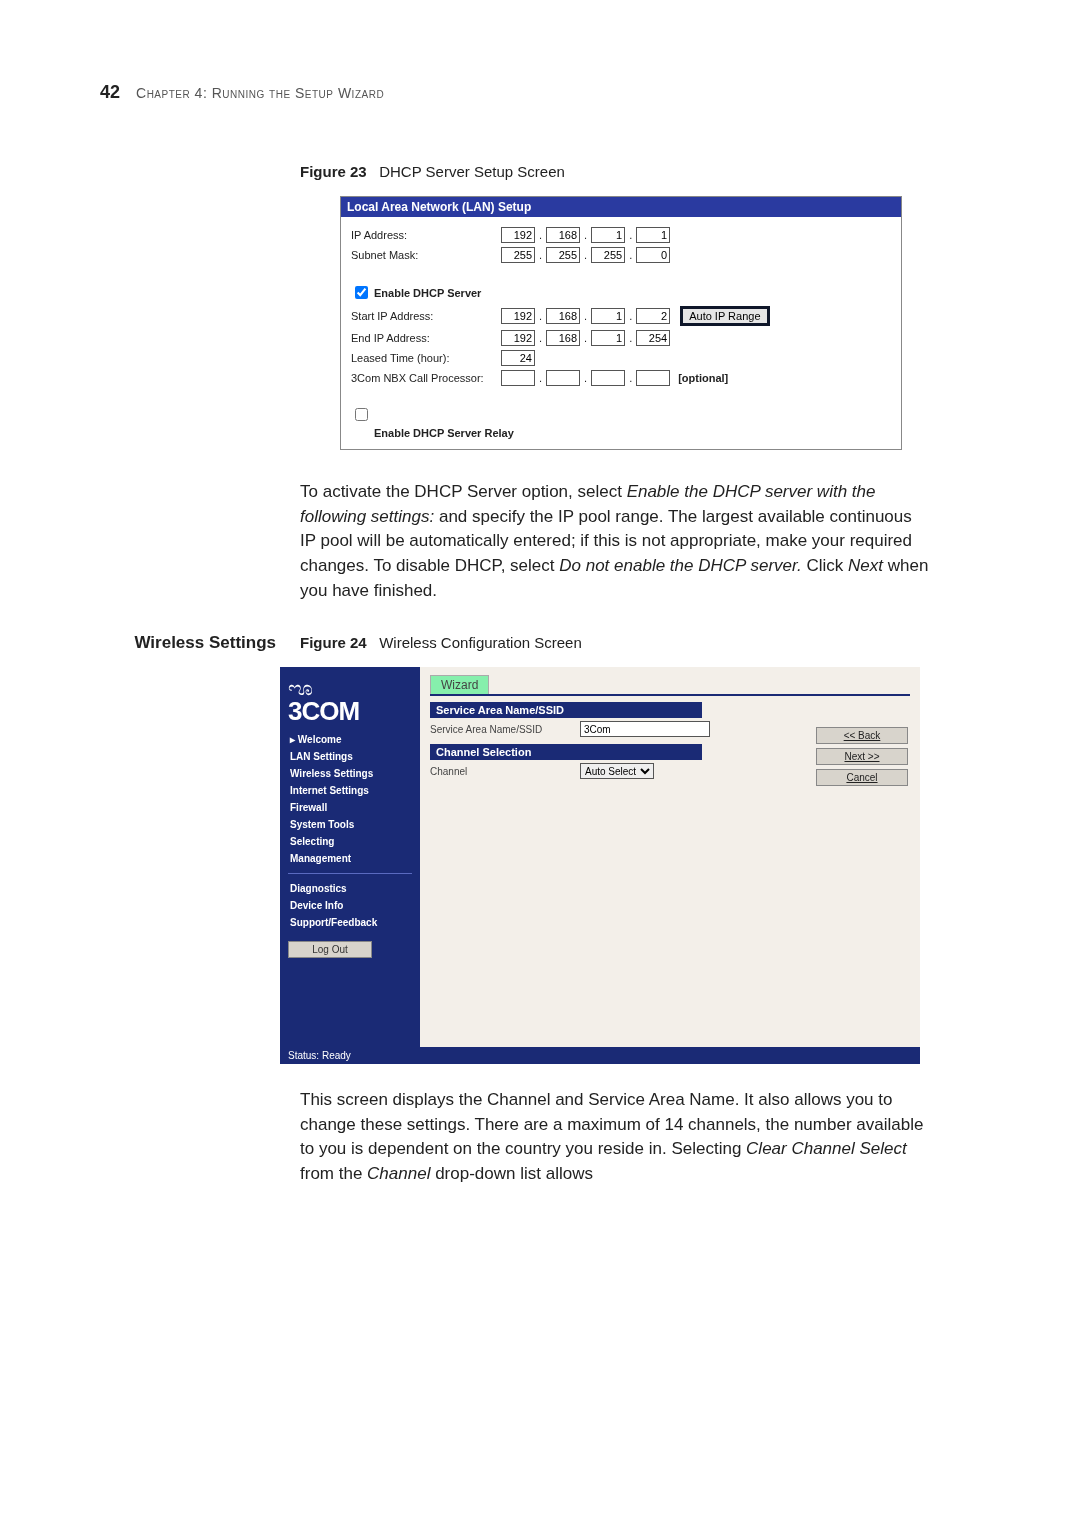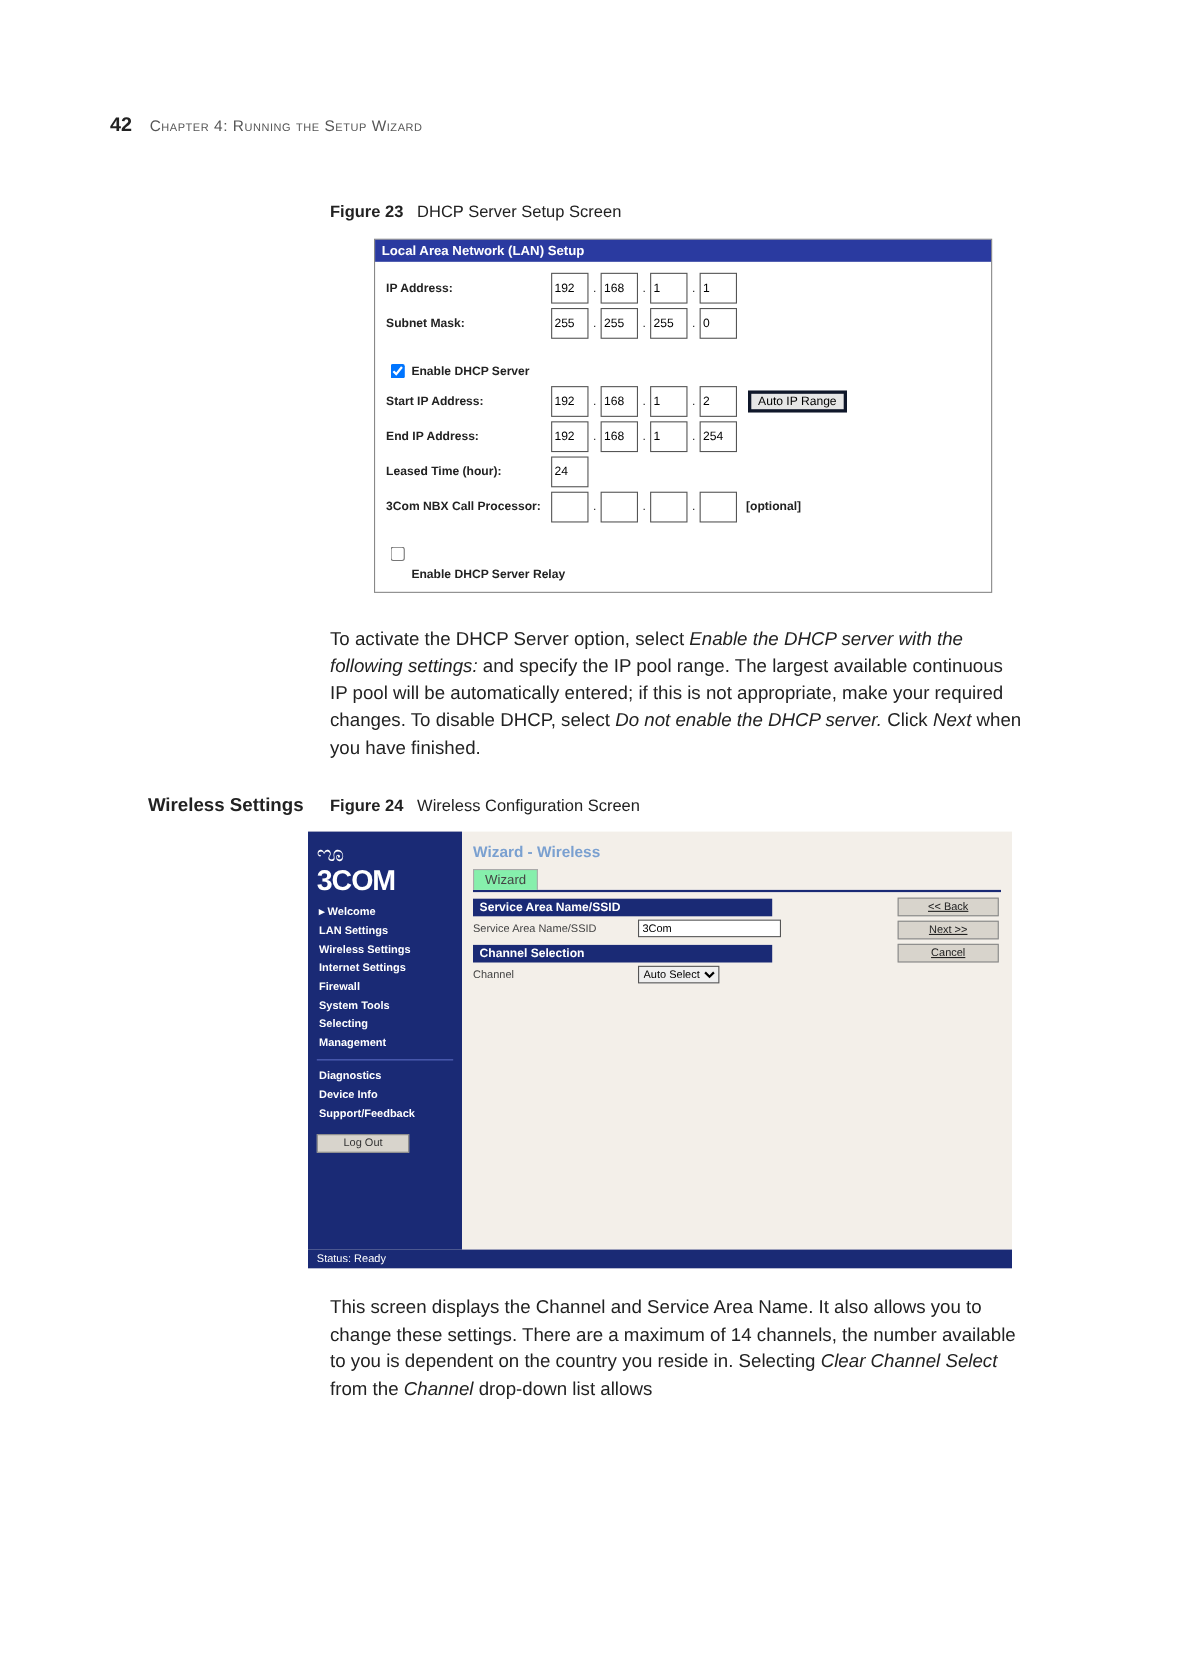--- a/index.html
+++ b/index.html
@@ -6,21 +6,21 @@
     margin: 0;
     background: #fff;
     font-family: "Helvetica Neue", Arial, sans-serif;
     color: #222;
   }
   .page {
     width: 1080px;
     height: 1527px;
     position: relative;
     box-sizing: border-box;
-    padding: 103px 150px 0 100px;
+    padding: 82px 150px 0 100px;
   }
   .header-line {
     display: flex;
     align-items: baseline;
     gap: 16px;
     font-size: 14px;
     color: #555;
     margin-bottom: 60px;
   }
   .page-num {
@@ -55,28 +55,28 @@
     font-size: 12px;
   }
   .fig23-body { padding: 6px 10px; }
   .row {
     display: flex;
     align-items: center;
     margin: 4px 0;
   }
   .row label.lbl {
     width: 150px;
-    font-weight: 700;
+    font-weight: 400;
   }
   .oct {
     width: 34px;
-    height: 28px;
+    height: 16px;
     font-size: 11px;
     border: 1px solid #555;
-    text-align: left;
+    text-align: right;
     padding: 0 2px;
     box-sizing: border-box;
   }
   .dot { margin: 0 4px; }
   .btn {
     border: 3px solid #0f172a;
     background: #e6e6e6;
     font-size: 11px;
     padding: 1px 6px;
     margin-left: 10px;
@@ -365,21 +365,20 @@
       <div class="nav-item">System Tools</div>
       <div class="nav-item">Selecting</div>
       <div class="nav-item">Management</div>
       <div class="nav-sep"></div>
       <div class="nav-item">Diagnostics</div>
       <div class="nav-item">Device Info</div>
       <div class="nav-item">Support/Feedback</div>
       <div class="logout">Log Out</div>
     </div>
     <div class="fig24-right">
-      <div class="sub-title">Wizard - Wireless</div>
       <div class="tabline">
         <span class="tab">Wizard</span>
       </div>
 
       <div class="panel-head">Service Area Name/SSID</div>
       <div class="panel-row">
         <span class="plbl">Service Area Name/SSID</span>
         <input class="txt" value="3Com" style="">
       </div>
       <div class="panel-head">Channel Selection</div>

